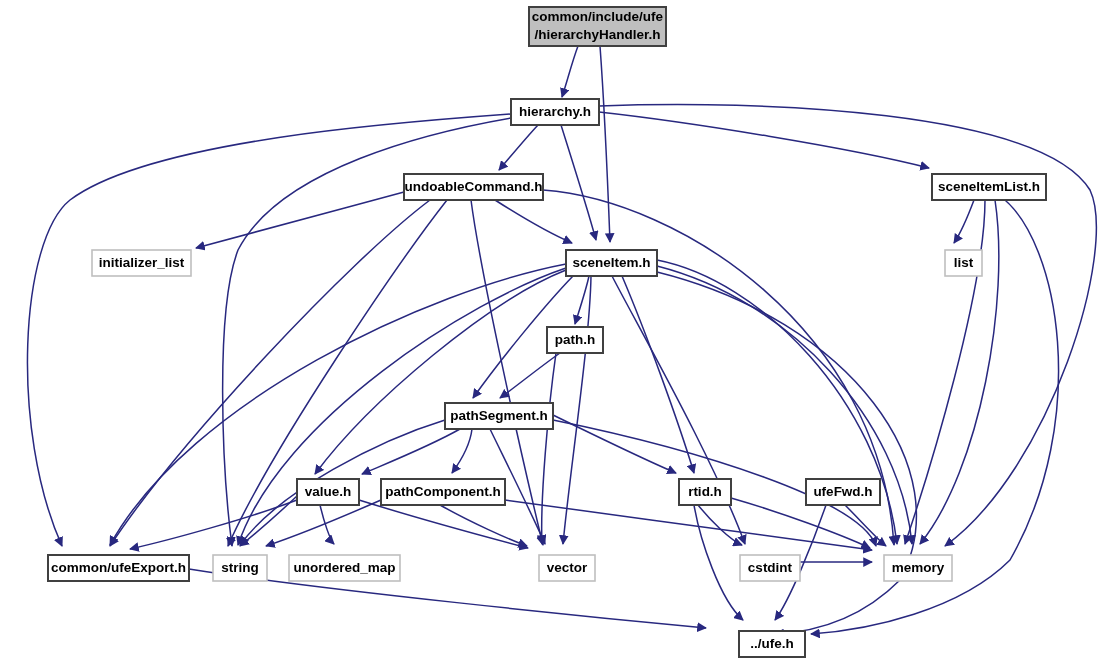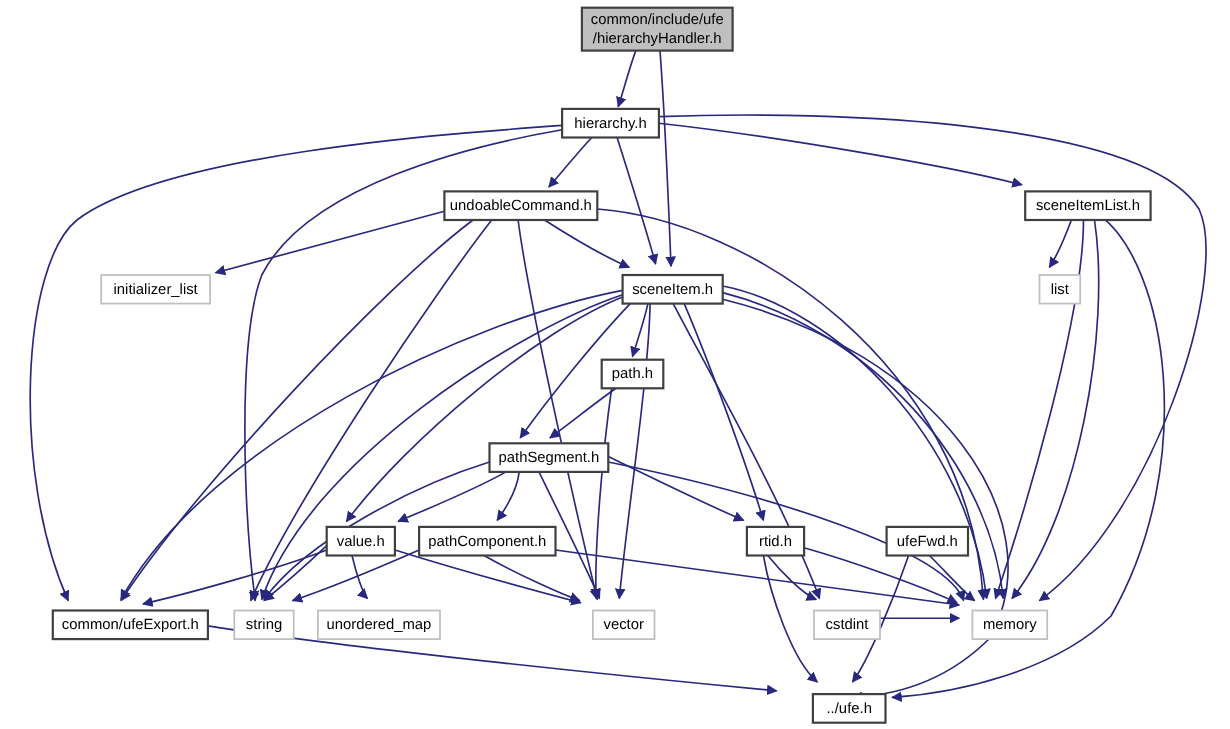--- a/index.html
+++ b/index.html
@@ -11,20 +11,21 @@
     width: 1118px;
     height: 663px;
     font-family: "Liberation Sans", sans-serif;
     overflow: hidden;
   }
   #graph-root {
     position: relative;
     width: 1118px;
     height: 518px;
     background: #ffffff;
+    font-weight: bold;
   }
   svg#dep-graph {
     display: block;
     width: 1118px;
     height: 663px;
   }
   .node-box {
     fill: #ffffff;
     stroke: #404040;
     stroke-width: 2;

